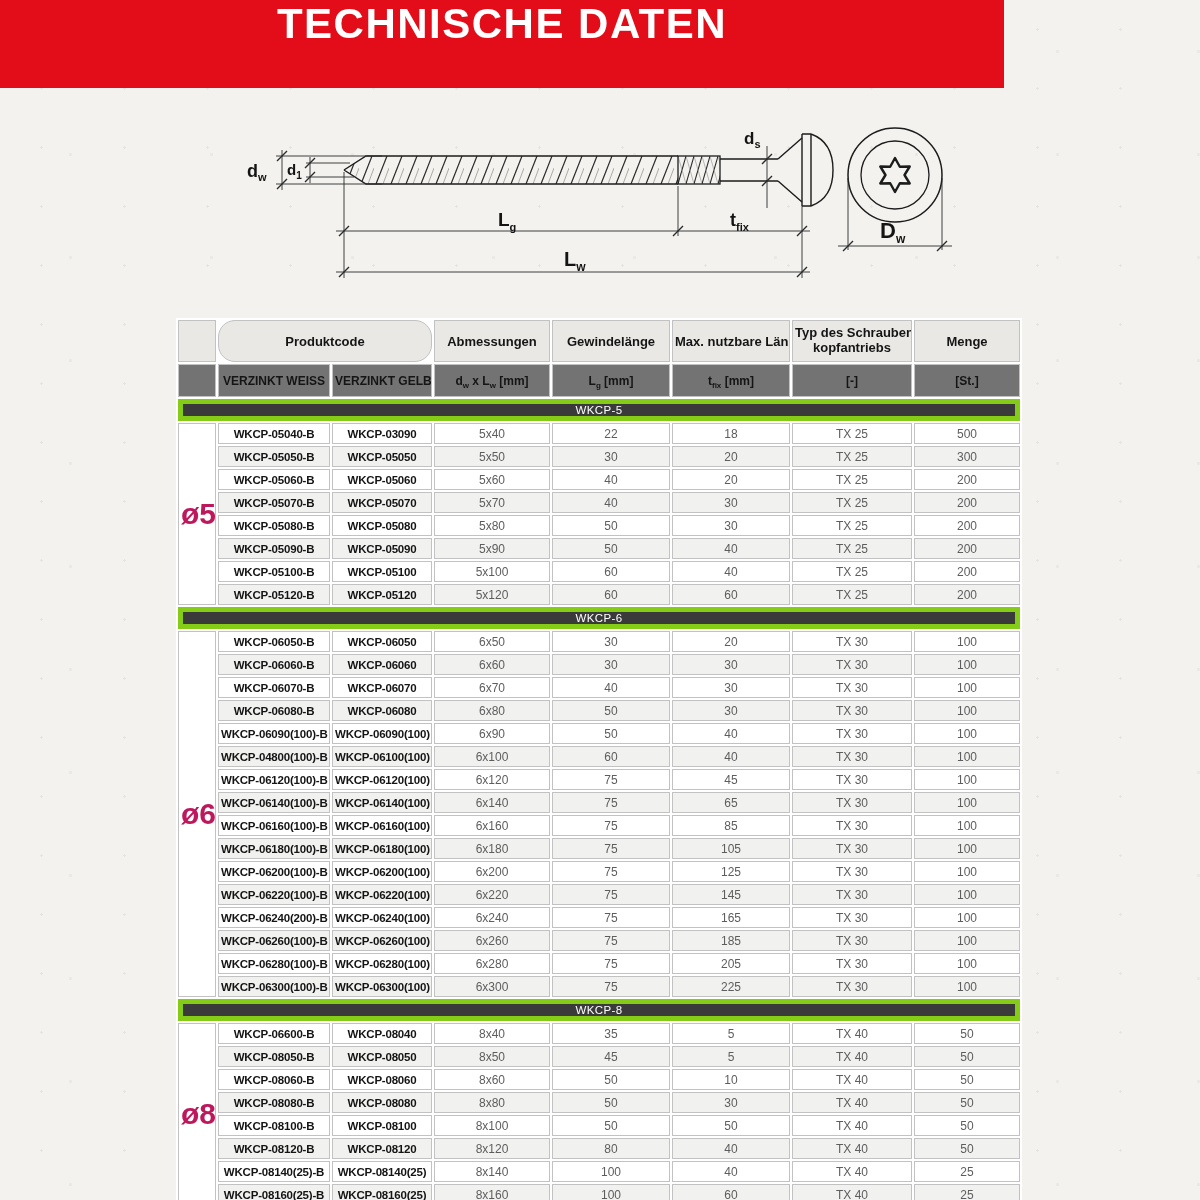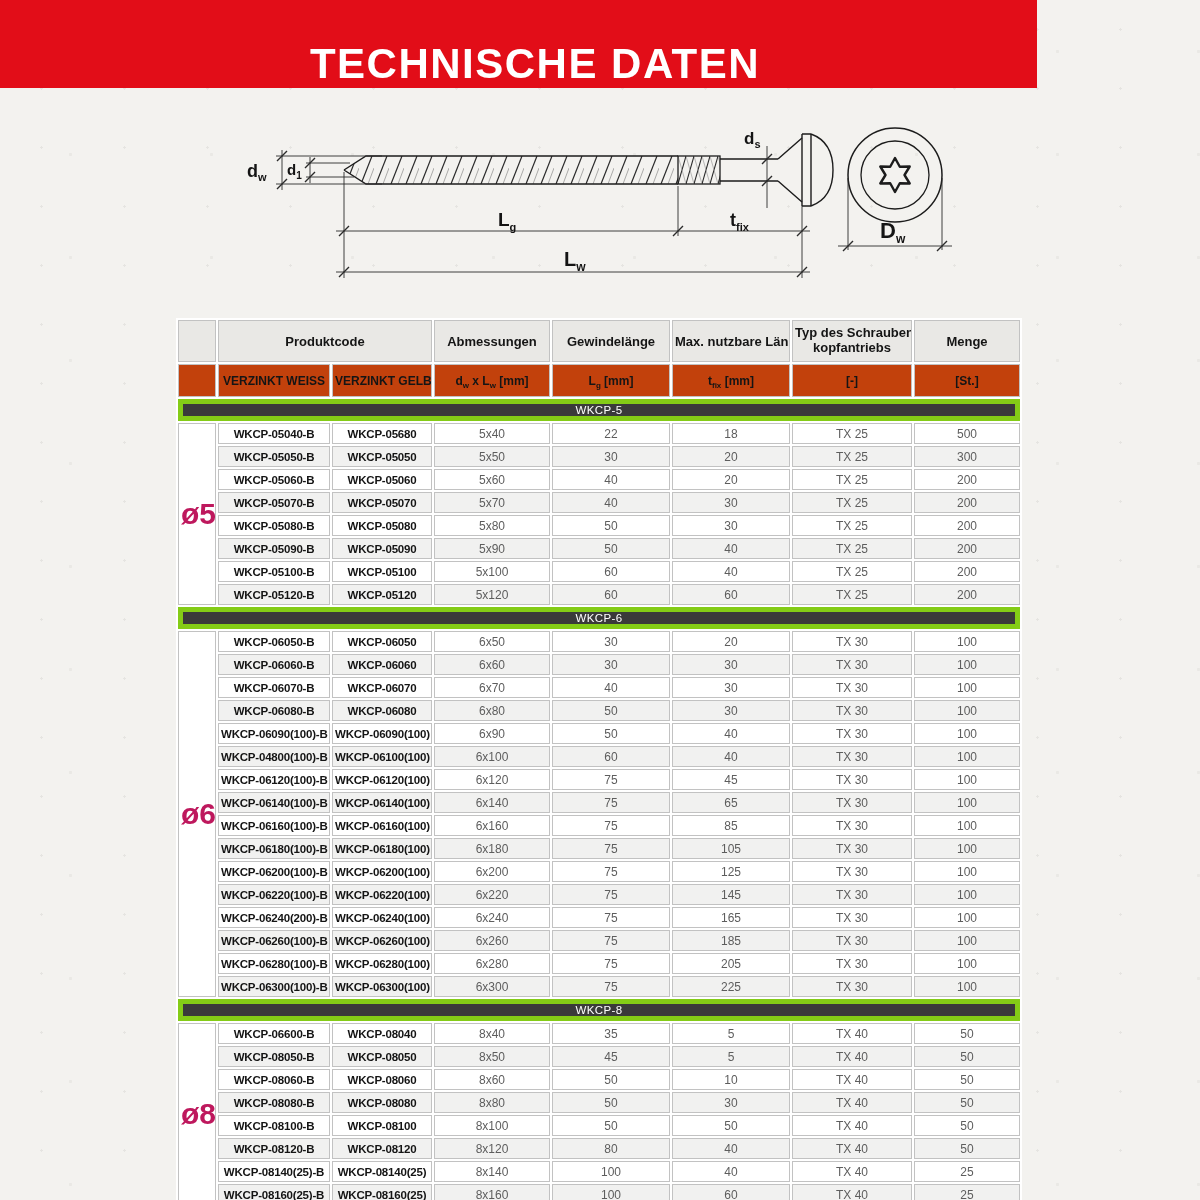--- a/index.html
+++ b/index.html
@@ -8,41 +8,41 @@
     background-color:#f3f2ef;
     background-image:
       radial-gradient(circle, rgba(110,110,100,0.10) 1px, transparent 1.3px),
       radial-gradient(circle, rgba(110,110,100,0.07) 1.4px, transparent 1.7px);
     background-size:83px 59px, 141px 103px;
     font-family:"Liberation Sans", sans-serif;
   }
   
   .banner{
     position:absolute;top:0;left:0;width:1004px;height:88px;
-    background:#e20d18;display:flex;align-items:flex-end;justify-content:center;padding-left:33px;
+    background:#e20d18;display:flex;align-items:flex-start;justify-content:center;
   }
   .banner-title{
     color:#ffffff;font-size:42px;font-weight:bold;letter-spacing:1.5px;margin:0;
   }
   
   .drawing{position:absolute;left:232px;top:100px;}
   .drawing text{fill:#141414;font-family:"Liberation Sans",sans-serif;font-weight:bold;}
   
   .table-wrap{position:absolute;left:176px;top:318px;width:846px;}
   table.spec{
     border-collapse:separate;border-spacing:2px;table-layout:fixed;width:846px;
     background:#ffffff;
   }
   table.spec th, table.spec td{
     box-sizing:border-box;border:1px solid #c2c2c2;overflow:hidden;white-space:nowrap;
     text-align:center;padding:0 2px;
   }
   tr.h1 th{height:42px;background:#e9e8e5;font-size:13px;color:#151515;}
-  tr.h2 th{height:33px;background:#c2410c;font-size:12px;color:#151515;margin-left:36px;}
-  th.left{text-align:left;padding-left:10px;}
+  tr.h2 th{height:33px;background:#737373;font-size:12px;color:#151515;margin-left:36px;}
+  th.left{text-align:left;padding-left:10px;border-radius:17px;}
   th sub, td sub{font-size:8px;line-height:0;}
   .typ-head span{display:block;line-height:1.15;}
   tr.band-row td{
     background:#3a3a3a;border:5px solid #84cc16;color:#ffffff;
     height:18px;font-size:11.5px;letter-spacing:0.4px;font-weight:normal;
   }
   tbody td{height:21px;font-size:12px;background:#ffffff;}
   td.code-cell{font-weight:bold;color:#141414;font-size:11.5px;letter-spacing:-0.2px;}
   td.num-cell{color:#5d5d5d;}
   tr.alt td.code-cell, tr.alt td.num-cell{background:#f1f1f0;}
@@ -171,21 +171,21 @@
         <th>[St.]</th>
       </tr>
     </thead>
     <tbody>
         <tr class="band-row">
           <td colspan="8">WKCP-5</td>
         </tr>
         <tr>
           <td rowspan="8" class="phi-cell">ø5</td>
           <td class="code-cell">WKCP-05040-B</td>
-          <td class="code-cell">WKCP-05680</td>
+          <td class="code-cell">WKCP-03090</td>
           <td class="num-cell">5x40</td>
           <td class="num-cell">22</td>
           <td class="num-cell">18</td>
           <td class="num-cell">TX 25</td>
           <td class="num-cell">500</td>
         </tr>
         <tr class="alt">
           <td class="code-cell">WKCP-05050-B</td>
           <td class="code-cell">WKCP-05050</td>
           <td class="num-cell">5x50</td>

